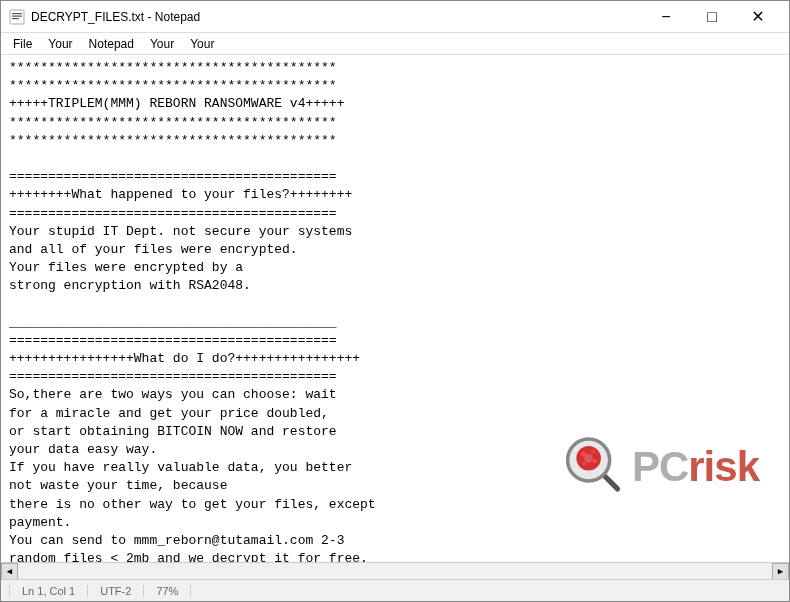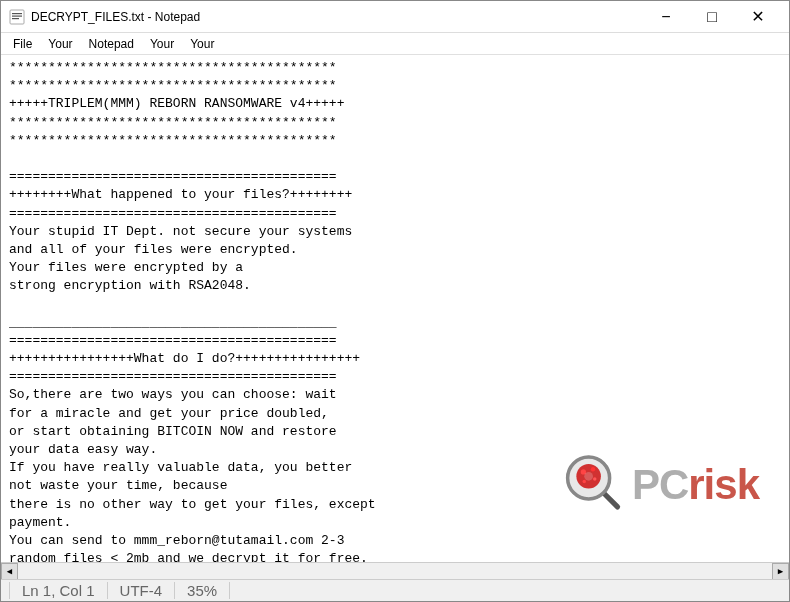--- a/index.html
+++ b/index.html
@@ -127,21 +127,21 @@
     }
 
     .text-area::-webkit-scrollbar-thumb {
       background: #c0c0c0;
       border: 1px solid #aaa;
     }
 
     
     .pcrisk-logo {
       position: absolute;
-      bottom: 42px;
+      bottom: 60px;
       right: 30px;
       display: flex;
       align-items: center;
       gap: 4px;
       pointer-events: none;
     }
 
     .pcrisk-magnifier {
       width: 70px;
       height: 70px;
@@ -192,21 +192,21 @@
     }
 
     .status-bar {
       height: 22px;
       background: #f0f0f0;
       border-top: 1px solid #ccc;
       display: flex;
       align-items: center;
       padding: 0 8px;
       font-family: 'Segoe UI', Arial, sans-serif;
-      font-size: 15px;
+      font-size: 11px;
       color: #666;
     }
 
     .status-item {
       padding: 0 12px;
       border-right: 1px solid #ccc;
     }
 
     .status-item:first-child {
       border-left: 1px solid #ccc;
@@ -299,16 +299,16 @@
   </div>
 
   <div class="bottom-scrollbar">
     <div class="h-scroll-btn">◀</div>
     <div class="h-scroll-track"></div>
     <div class="h-scroll-btn">▶</div>
   </div>
 
   <div class="status-bar">
     <span class="status-item">Ln 1, Col 1</span>
-    <span class="status-item">UTF-4</span>
-    <span class="status-item">35%</span>
+    <span class="status-item">UTF-2</span>
+    <span class="status-item">77%</span>
   </div>
 </div>
 
 </body></html>

